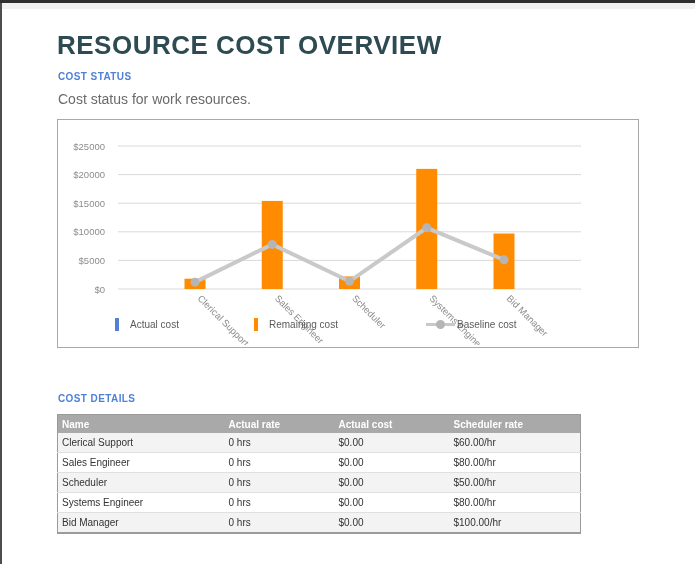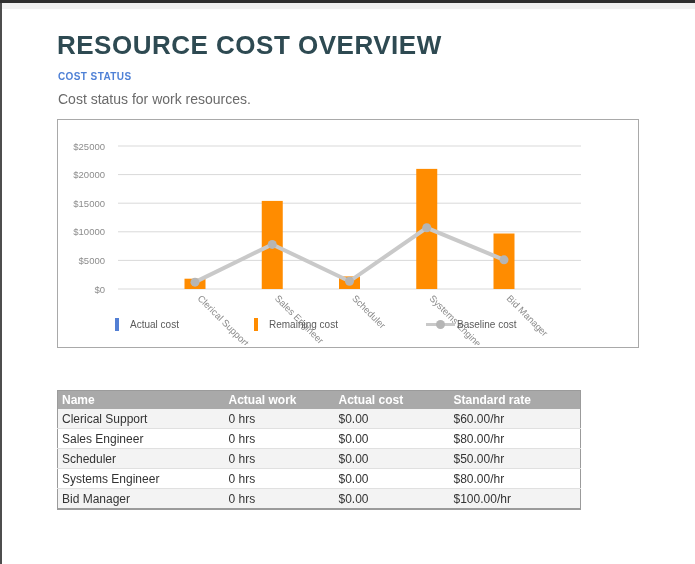--- a/index.html
+++ b/index.html
@@ -24,22 +24,22 @@
   .chart-box svg{position:absolute;left:0;top:0;}
   .legend{position:absolute;left:0;top:195px;width:578px;height:22px;font-size:10px;color:#5a5a5a;}
   .legend-item{position:absolute;top:0;display:flex;align-items:center;height:18px;}
   .li-0{left:57px;} .li-1{left:196px;} .li-2{left:368px;}
   .swatch{display:inline-block;width:4px;height:13px;margin-right:11px;background:#888;}
   .line-swatch{position:relative;display:inline-block;width:29px;height:3px;background:#c9c9c9;
                margin-right:2px;}
   .line-swatch .dot{position:absolute;left:10px;top:-3px;width:9px;height:9px;border-radius:50%;
                     background:#b5b5b5;}
 
-  table.cost-table{position:absolute;left:57px;top:390px;width:523px;border-collapse:collapse;
-                   table-layout:fixed;font-size:12px;
+  table.cost-table{position:absolute;left:57px;top:414px;width:523px;border-collapse:collapse;
+                   table-layout:fixed;font-size:10px;
                    border:1px solid #9b9b9b;border-bottom-width:2px;}
   table.cost-table col:nth-child(1){width:168px;}
   table.cost-table col:nth-child(2){width:110px;}
   table.cost-table col:nth-child(3){width:115px;}
   table.cost-table col:nth-child(4){width:130px;}
   table.cost-table th{background:#a9a9a9;color:#ffffff;font-weight:bold;text-align:left;
                       height:18px;padding:0 0 0 3px;}
   table.cost-table th:first-child{padding-left:4px;}
   table.cost-table td{color:#333333;height:19px;padding:0 0 0 3px;}
   table.cost-table td:first-child{padding-left:4px;}
@@ -114,23 +114,23 @@
   <table class="cost-table">
     <colgroup>
         <col>
         <col>
         <col>
         <col>
       </colgroup>
     <thead>
         <tr id="table-head-row">
           <th>Name</th>
-          <th>Actual work</th>
+          <th>Actual rate</th>
           <th>Actual cost</th>
-          <th>Standard rate</th>
+          <th>Scheduler rate</th>
         </tr>
       </thead>
     <tbody id="table-body">
         <tr>
           <td>Clerical Support</td>
           <td>0 hrs</td>
           <td>$0.00</td>
           <td>$60.00/hr</td>
         </tr>
         <tr>

